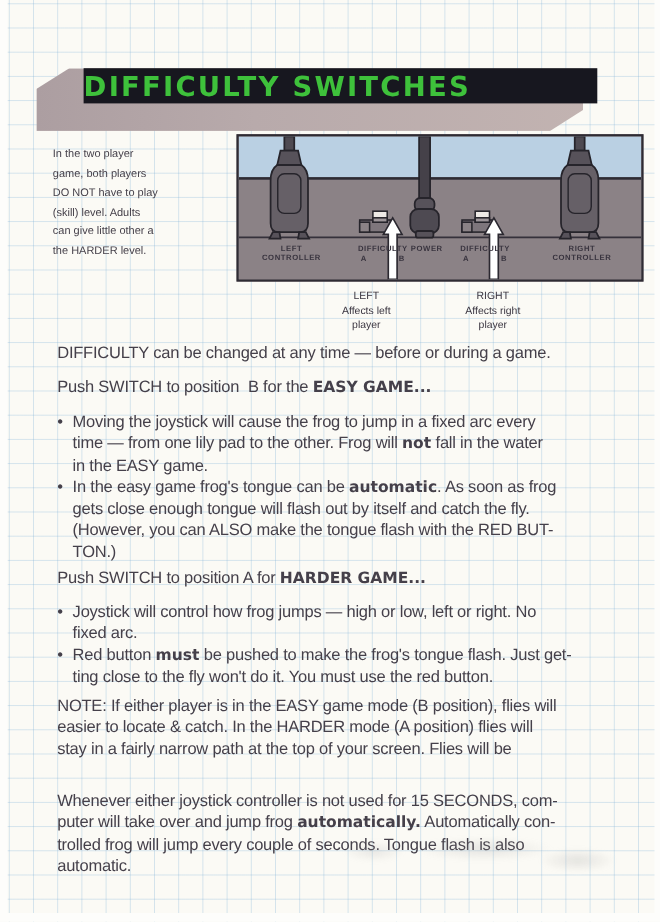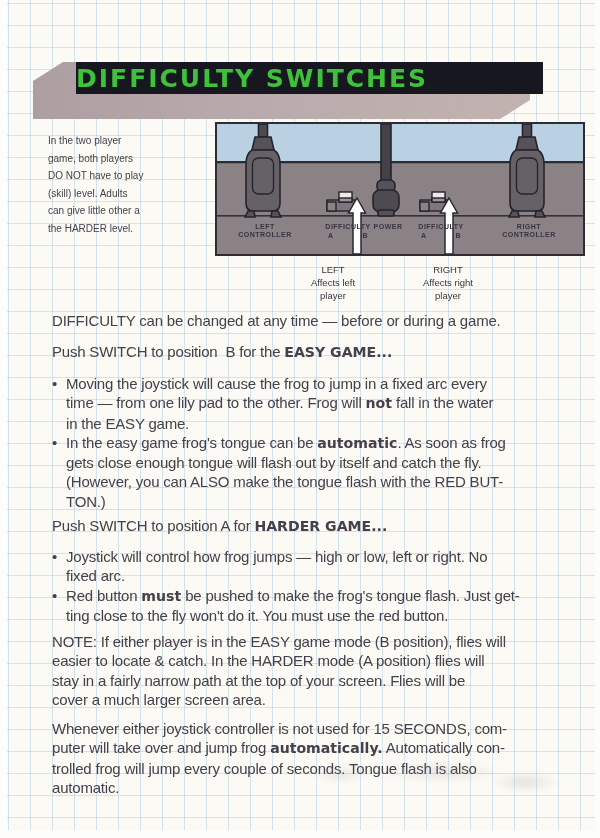--- a/index.html
+++ b/index.html
@@ -231,21 +231,20 @@
           <div class="ln"><span>Red button </span><span class="b">must</span><span> be pushed to make the frog's tongue flash. Just get-</span></div>
           <div class="ln"><span>ting close to the fly won't do it. You must use the red button.</span></div>
         </div>
     </div>
   </div>
 
   <div class="blk" style="top:632px;">
       <div class="ln"><span>NOTE: If either player is in the EASY game mode (B position), flies will</span></div>
       <div class="ln"><span>easier to locate &amp; catch. In the HARDER mode (A position) flies will</span></div>
       <div class="ln"><span>stay in a fairly narrow path at the top of your screen. Flies will be</span></div>
-      <div class="ln"><span>cover a much larger screen area.</span></div>
     </div>
 
   <div class="blk" style="top:719px;">
       <div class="ln"><span>Whenever either joystick controller is not used for 15 SECONDS, com-</span></div>
       <div class="ln"><span>puter will take over and jump frog </span><span class="b">automatically.</span><span> Automatically con-</span></div>
       <div class="ln"><span>trolled frog will jump every couple of seconds. Tongue flash is also</span></div>
       <div class="ln"><span>automatic.</span></div>
     </div>
 
   <div class="watermark"></div>

